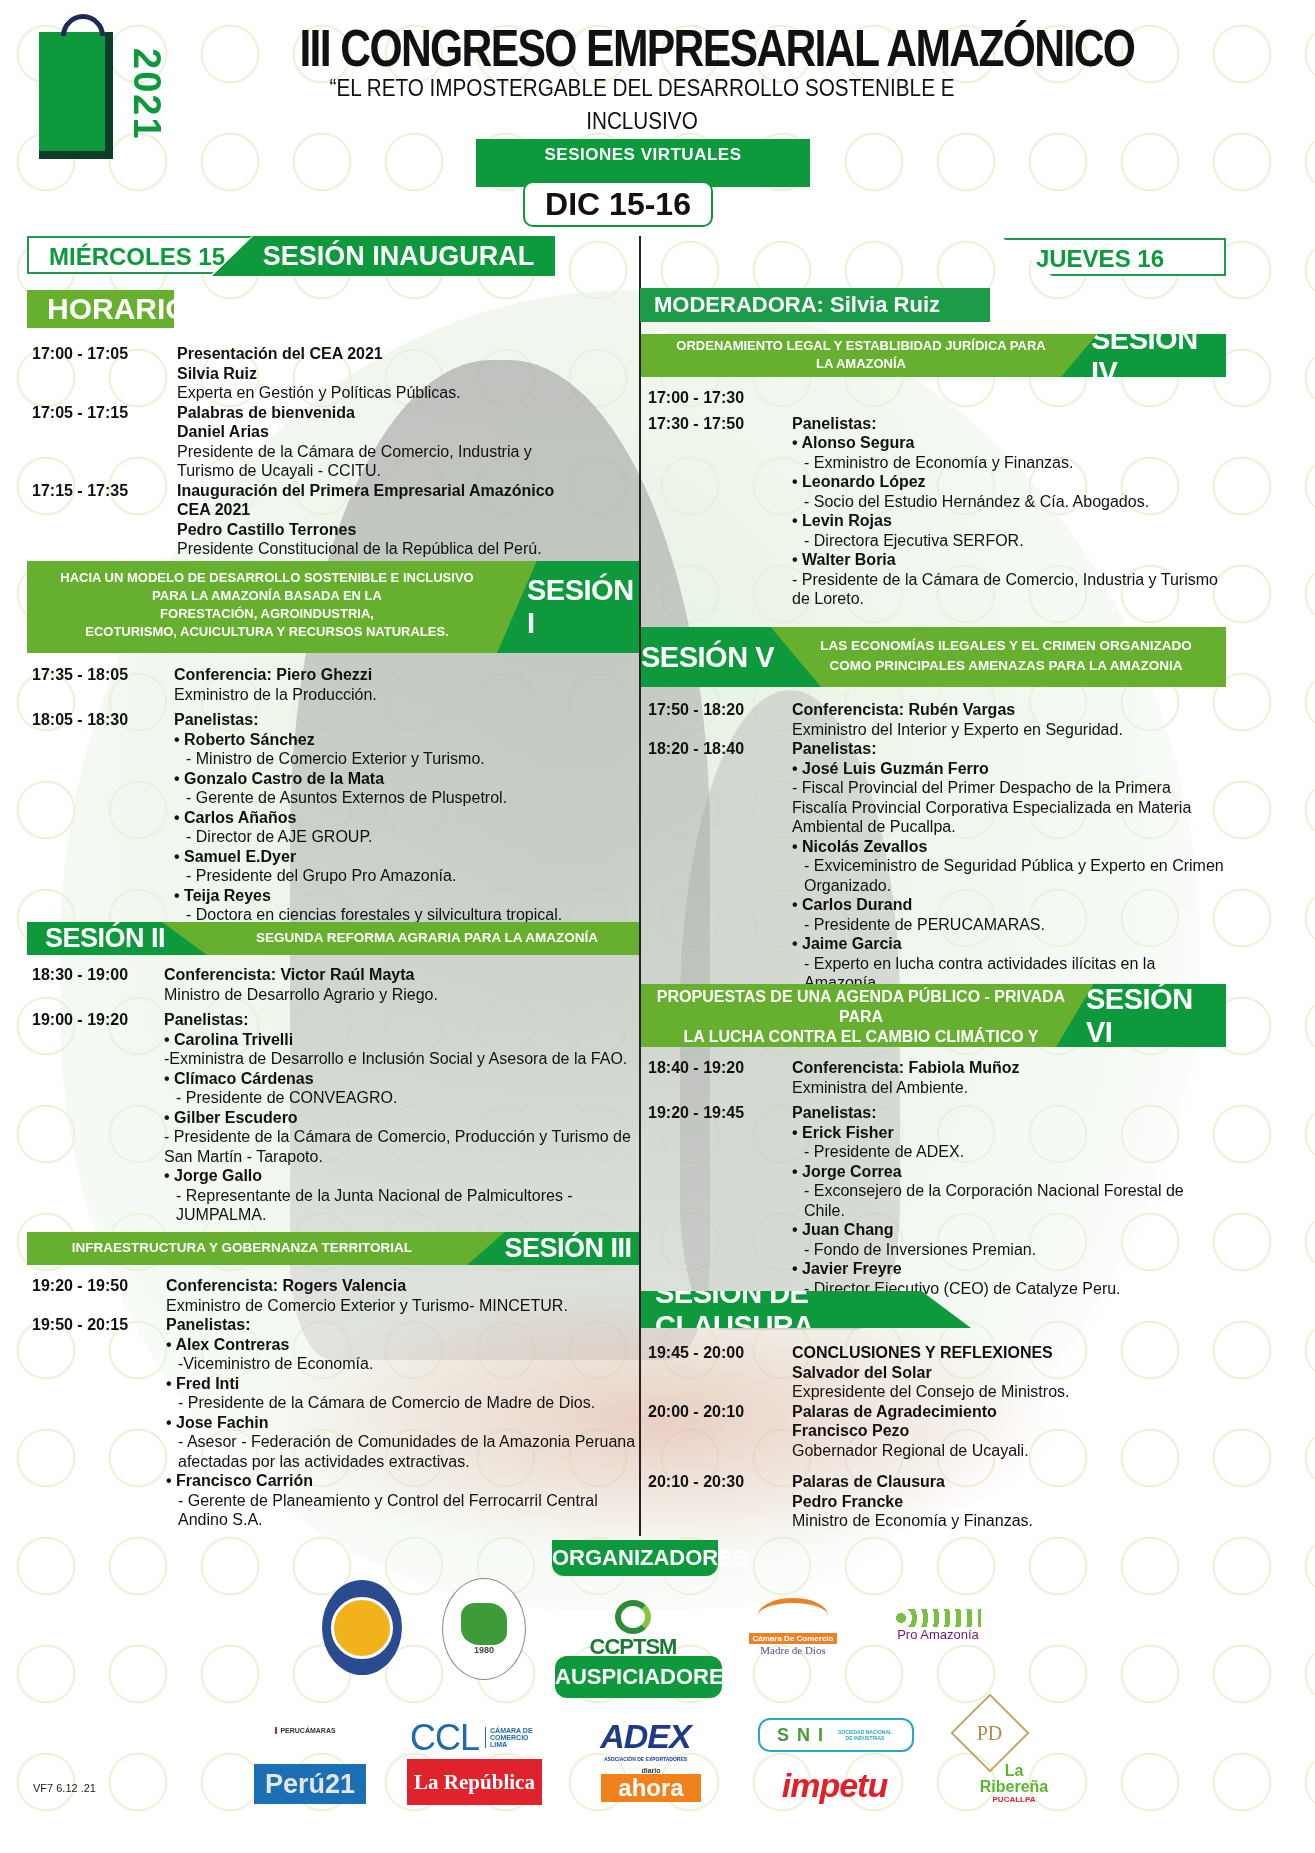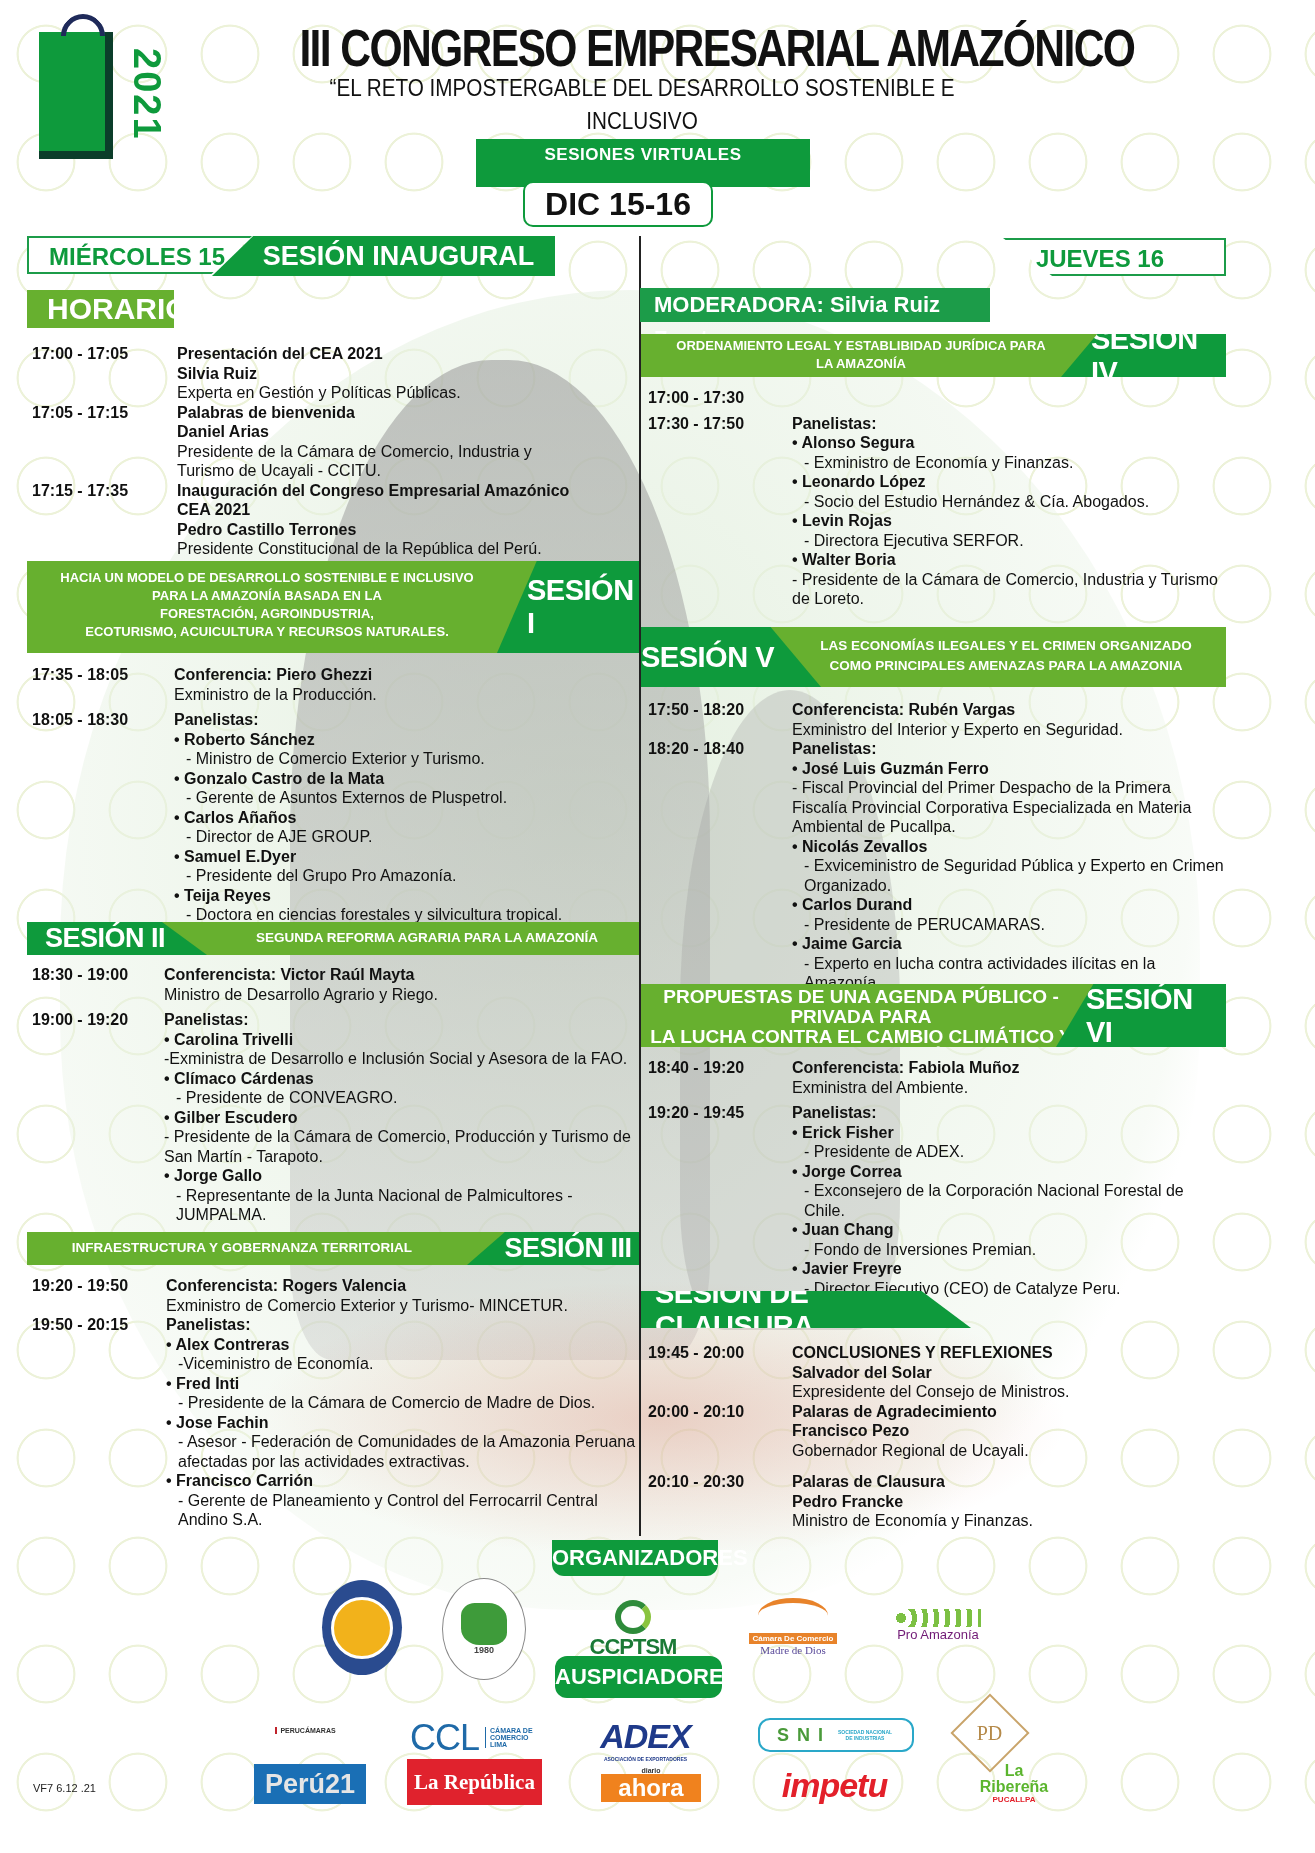--- a/index.html
+++ b/index.html
@@ -91,21 +91,21 @@
     <div class="content">
       <div class="b">Palabras de bienvenida</div>
       <div class="b">Daniel Arias</div>
       <div>Presidente de la Cámara de Comercio, Industria y</div>
       <div>Turismo de Ucayali -  CCITU.</div>
     </div>
   </div>
   <div class="row">
     <div class="time" style="width:145px">17:15 - 17:35</div>
     <div class="content">
-      <div class="b">Inauguración del Congreso Empresarial Amazónico</div>
+      <div class="b">Inauguración del Primera Empresarial Amazónico</div>
       <div class="b">CEA 2021</div>
       <div class="b">Pedro Castillo Terrones</div>
       <div>Presidente Constitucional de la República del Perú.</div>
     </div>
   </div>
 </div>
 
 <div class="sec" style="left:27px;top:561px;width:612px;height:92px;">
   <div class="topic" style="left:0;width:480px;top:8px;">
     <div>HACIA UN MODELO DE DESARROLLO SOSTENIBLE E INCLUSIVO</div>
@@ -260,21 +260,21 @@
         <div class="ind">- Exviceministro de Seguridad Pública y Experto en Crimen Organizado.</div>
       <div class="b">• Carlos Durand</div>
         <div class="ind">- Presidente de PERUCAMARAS.</div>
       <div class="b">• Jaime Garcia</div>
         <div class="ind">- Experto en lucha contra actividades ilícitas en la Amazonía.</div>
     </div>
     </div>
 </div>
 
 <div class="sec" style="left:641px;top:984px;width:585px;height:63px;">
-  <div class="topic" style="left:0;width:440px;top:3px;font-size:19px;line-height:20px;">
+  <div class="topic" style="left:0;width:440px;top:3px;font-size:16px;line-height:20px;">
     <div>PROPUESTAS DE UNA AGENDA PÚBLICO - PRIVADA PARA</div>
     <div>LA LUCHA CONTRA EL CAMBIO CLIMÁTICO Y</div>
     <div>LA DEFORESTACIÓN</div>
   </div>
   <div class="label" style="left:415px;width:170px;clip-path:polygon(22% 0,100% 0,100% 100%,0 100%);padding-left:30px;box-sizing:border-box;">SESIÓN VI</div>
 </div>
 
 <div class="prog" style="left:648px;top:1058px;width:580px;">
   <div class="row">
       <div class="time" style="width:144px">18:40 - 19:20</div>

